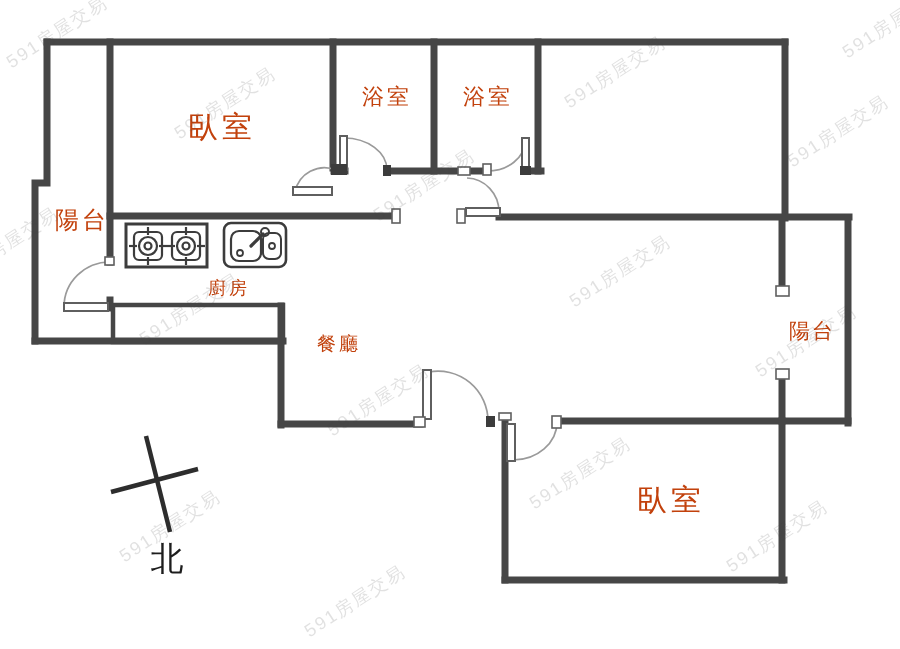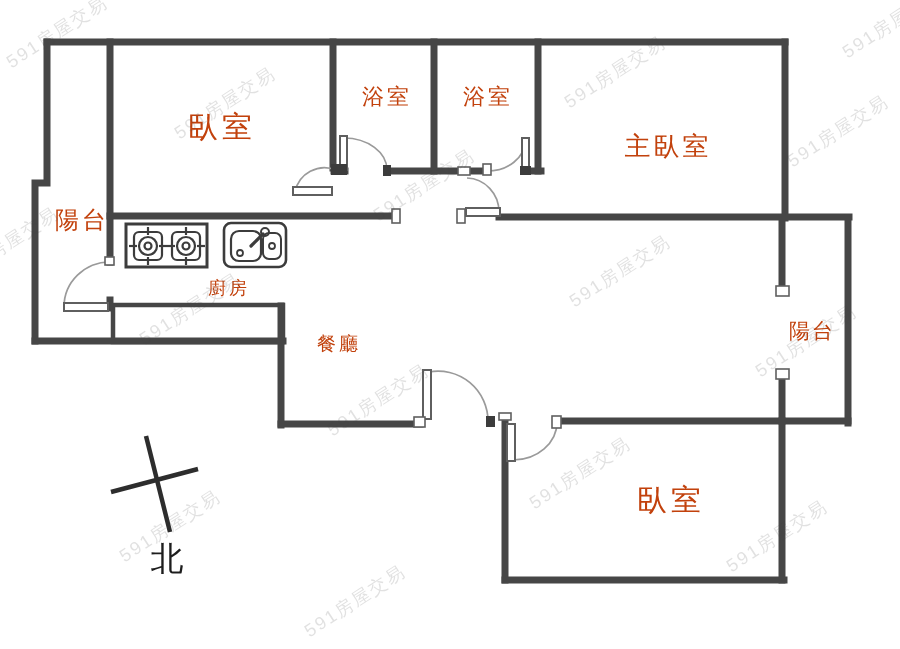--- a/index.html
+++ b/index.html
@@ -139,21 +139,20 @@
 
     <g stroke="#2d2d2d" stroke-width="4.5" stroke-linecap="butt">
       <line x1="146" y1="436" x2="170" y2="532"></line>
       <line x1="111" y1="492" x2="198" y2="469"></line>
     </g>
   </svg>
 
   <div class="room-label" style="left:222px;top:127px;font-size:30px">臥室</div>
   <div class="room-label" style="left:387px;top:97px;font-size:22px;letter-spacing:3px">浴室</div>
   <div class="room-label" style="left:488px;top:97px;font-size:22px;letter-spacing:3px">浴室</div>
-  <div class="room-label" style="left:668px;top:146px;font-size:26px;letter-spacing:3px">主臥室</div>
   <div class="room-label" style="left:82px;top:220px;font-size:24px;letter-spacing:3px">陽台</div>
   <div class="room-label" style="left:229px;top:288px;font-size:18px;letter-spacing:3px">廚房</div>
   <div class="room-label" style="left:812px;top:331px;font-size:21px;letter-spacing:2px">陽台</div>
   <div class="room-label" style="left:339px;top:344px;font-size:19px;letter-spacing:3px">餐廳</div>
   <div class="room-label" style="left:671px;top:500px;font-size:30px">臥室</div>
 
   <div class="north-label" style="left:167px;top:559px">北</div>
 
   <span class="watermark" style="left:57px;top:32px">591房屋交易</span>
   <span class="watermark" style="left:225px;top:103px">591房屋交易</span>

